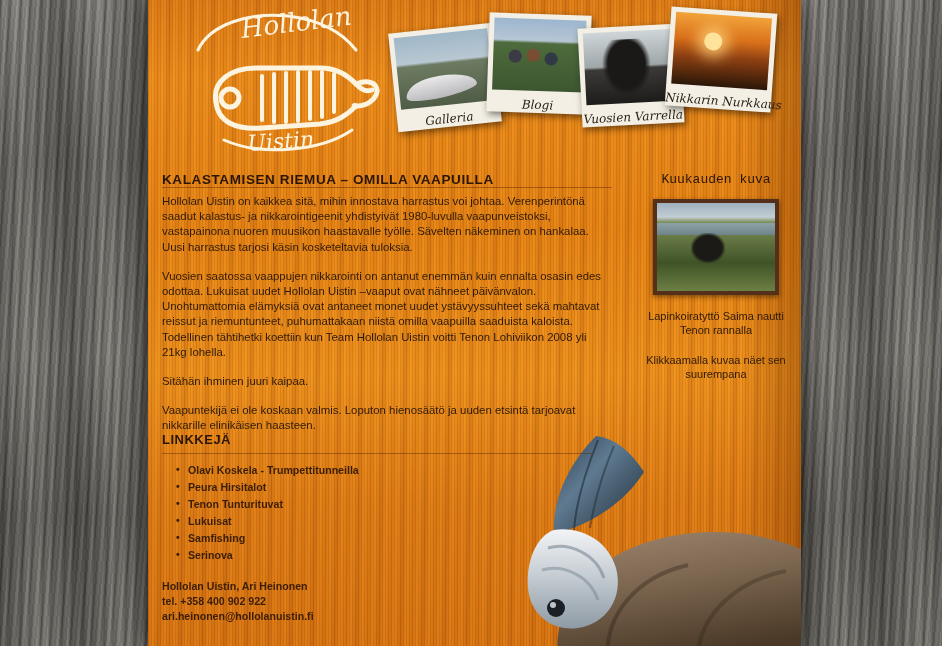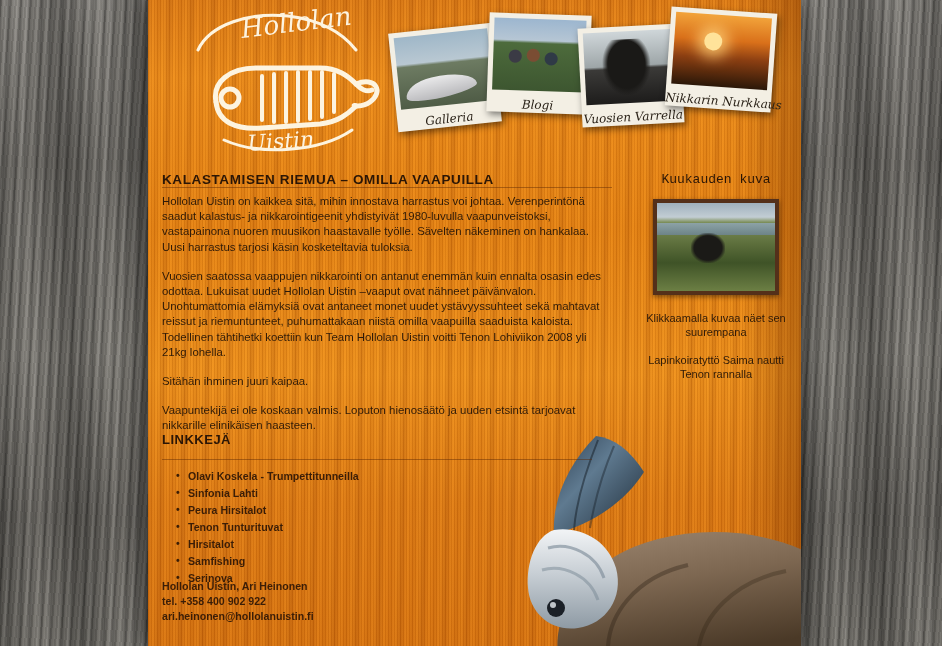--- a/index.html
+++ b/index.html
@@ -253,21 +253,21 @@
     top: 432px;
     width: 430px;
     z-index: 5;
   }
   h2.links-title {
     font-size: 13px;
     font-weight: bold;
     letter-spacing: 0.5px;
     color: #2b1606;
     margin: 0 0 6px 0;
-    padding-bottom: 12px;
+    padding-bottom: 6px;
     border-bottom: 1px solid rgba(90,40,5,0.45);
   }
   ul.links {
     list-style: none;
     margin: 10px 0 0 0;
     padding: 0 0 0 26px;
   }
   ul.links li {
     font-size: 10.6px;
     font-weight: bold;
@@ -380,32 +380,31 @@
       <p class="body-p">Sitähän ihminen juuri kaipaa.</p>
       <p class="body-p">Vaapuntekijä ei ole koskaan valmis. Loputon hienosäätö ja uuden etsintä tarjoavat nikkarille elinikäisen haasteen.</p>
     </div>
 
     <div class="right-col">
       <h2 class="right-title">Kuukauden kuva</h2>
       <div class="photo-frame">
         <div class="water"></div>
         <div class="dog"></div>
       </div>
+      <div class="cap-line">Lapinkoiratyttö Saima nautti Tenon rannalla</div>
       <div class="cap-line second">Klikkaamalla kuvaa näet sen suurempana</div>
-      <div class="cap-line">Lapinkoiratyttö Saima nautti Tenon rannalla</div>
     </div>
 
     <div class="links-wrap">
       <h2 class="links-title">LINKKEJÄ</h2>
       <ul class="links">
         <li><a href="#">Olavi Koskela - Trumpettitunneilla</a></li>
-        <li><a href="#">Sinfonia Lahti</a></li>
         <li><a href="#">Peura Hirsitalot</a></li>
         <li><a href="#">Tenon Tunturituvat</a></li>
-        <li><a href="#">Hirsitalot</a></li>
+        <li><a href="#">Lukuisat</a></li>
         <li><a href="#">Samfishing</a></li>
         <li><a href="#">Serinova</a></li>
       </ul>
     </div>
 
     <svg class="bag" viewBox="0 0 330 150">
       <defs>
         <linearGradient id="bagg" x1="0" y1="0" x2="0.4" y2="1">
           <stop offset="0%" stop-color="#9c8670"></stop>
           <stop offset="45%" stop-color="#7d6751"></stop>

